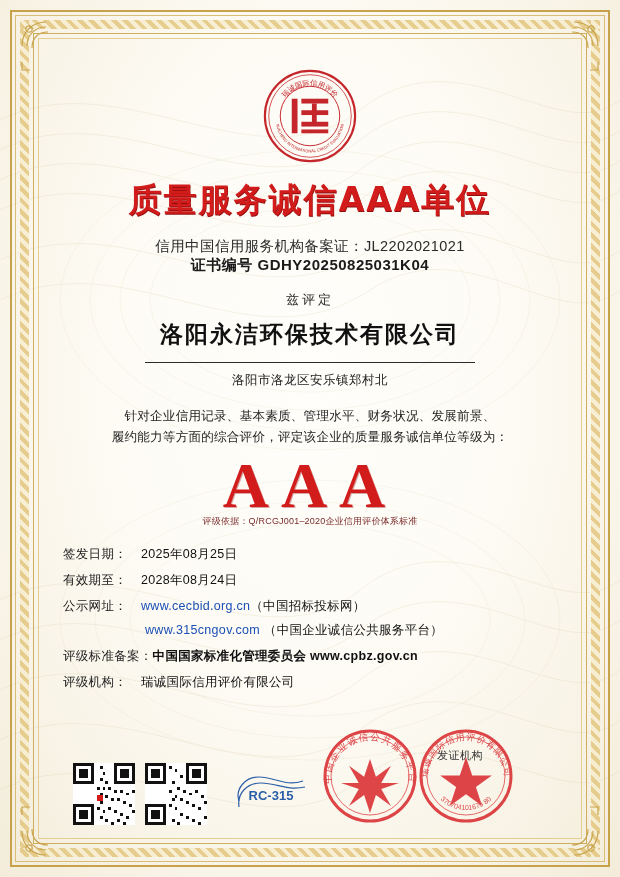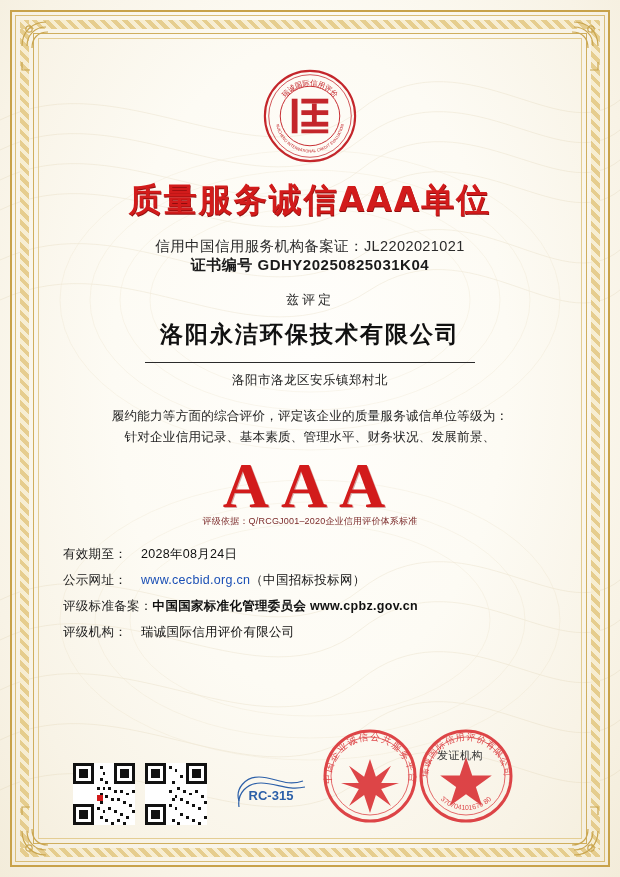--- a/index.html
+++ b/index.html
@@ -329,36 +329,44 @@
     <div class="subtitle">信用中国信用服务机构备案证：JL2202021021</div>
     <div class="cert-no">证书编号 GDHY20250825031K04</div>
     <div class="hereby">兹评定</div>
 
     <div class="company-wrap">
       <div class="company">洛阳永洁环保技术有限公司</div>
     </div>
     <div class="address">洛阳市洛龙区安乐镇郑村北</div>
 
     <div class="desc">
+      <div>针对企业信用记录、基本素质、管理水平、财务状况、发展前景、</div>
       <div>履约能力等方面的综合评价，评定该企业的质量服务诚信单位等级为：</div>
-      <div>针对企业信用记录、基本素质、管理水平、财务状况、发展前景、</div>
     </div>
 
     <div class="grade">AAA</div>
     <div class="grade-basis">评级依据：Q/RCGJ001–2020企业信用评价体系标准</div>
 
     <div class="fields">
+      <div class="field-row">
+        <span class="field-label">签发日期：</span>
+        <span class="field-value">2025年08月25日</span>
+      </div>
       <div class="field-row">
         <span class="field-label">有效期至：</span>
         <span class="field-value">2028年08月24日</span>
       </div>
       <div class="field-row">
         <span class="field-label">公示网址：</span>
         <span class="field-value blue">www.cecbid.org.cn</span>
         <span class="field-value">（中国招标投标网）</span>
+      </div>
+      <div class="field-sub">
+        <span>www.315cngov.com</span>
+        <span class="note">（中国企业诚信公共服务平台）</span>
       </div>
       <div class="field-row">
         <span class="field-label" style="width:auto;">评级标准备案：</span>
         <span class="field-value bold">中国国家标准化管理委员会 www.cpbz.gov.cn</span>
       </div>
       <div class="field-row">
         <span class="field-label">评级机构：</span>
         <span class="field-value">瑞诚国际信用评价有限公司</span>
       </div>
     </div>

